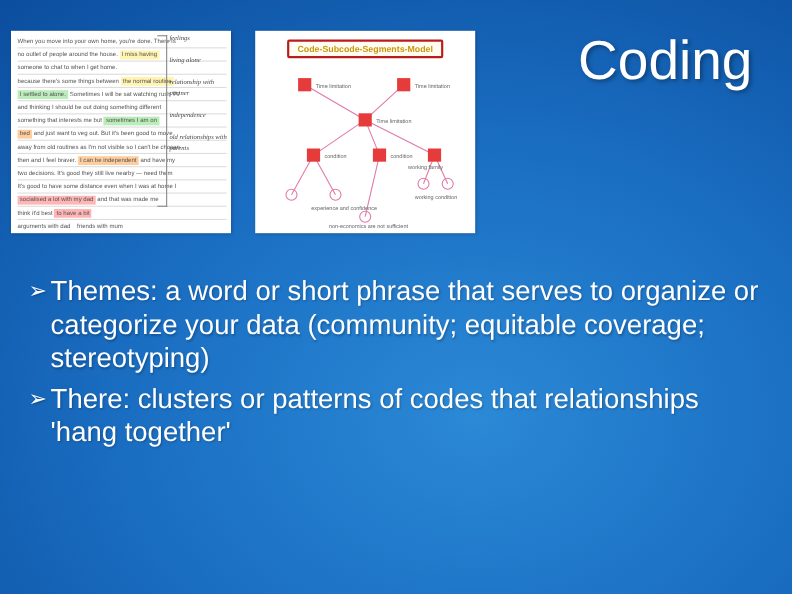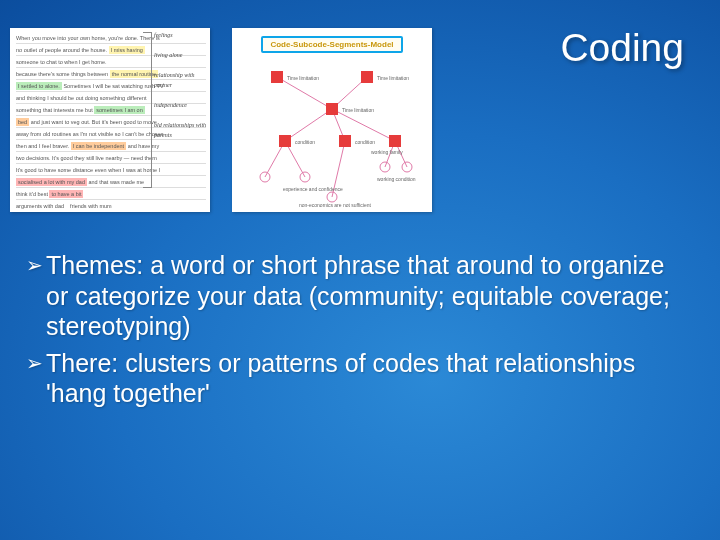--- a/index.html
+++ b/index.html
@@ -23,28 +23,28 @@
   .figA .line{border-bottom:1px solid #ddd;margin-bottom:2px;padding-bottom:1px;position:relative}
   .figA .hl-y{background:rgba(255,230,80,.45);display:inline-block;padding:0 2px}
   .figA .hl-g{background:rgba(120,220,120,.5);display:inline-block;padding:0 2px}
   .figA .hl-o{background:rgba(255,170,90,.6);display:inline-block;padding:0 2px}
   .figA .hl-r{background:rgba(255,120,120,.55);display:inline-block;padding:0 2px}
   .figA .bracket{position:absolute;right:58px;top:4px;bottom:24px;width:8px;border-right:1px solid #888;border-top:1px solid #888;border-bottom:1px solid #888}
   .figA .notes{position:absolute;right:2px;top:2px;width:54px;font-style:italic;font-family:'Comic Sans MS',cursive;color:#444;font-size:6px;line-height:10px}
   .figA .notes span{display:block;margin-bottom:10px}
   .figB{padding:4px}
   .figB .model-label{
-    border:2px solid #0ea5e9;color:#c9980e;background:#fffdf2;
+    border:2px solid #b91c1c;color:#c9980e;background:#fffdf2;
     font-size:8px;text-align:center;padding:2px 4px;margin:4px auto 6px;
     width:130px;border-radius:2px;font-weight:bold;
   }
   .figB svg{display:block;margin:0 auto}
   .title{
     position:absolute;top:26px;right:36px;
-    font-size:39px;font-weight:400;color:#ffffff;
+    font-size:50px;font-weight:400;color:#ffffff;
     text-shadow:2px 2px 4px rgba(0,0,0,.35);
   }
   .content{
     position:absolute;left:26px;right:30px;top:250px;
     font-size:25px;line-height:1.22;color:#fff;
     text-shadow:1px 1px 2px rgba(0,0,0,.25);
   }
   .bullet{display:flex;margin-bottom:6px}
   .bullet .mark{flex:0 0 20px;font-size:20px;line-height:30px}
   .bullet .txt{flex:1}
@@ -123,19 +123,19 @@
     </svg>
   </div>
 
 </div>
 
 <div class="title">Coding</div>
 
 <div class="content">
   <div class="bullet">
     <div class="mark">➢</div>
-    <div class="txt"><span class="lead">Themes:</span><span> a word or short phrase that around to organize or categorize your data (community; equitable coverage; stereotyping)</span></div>
+    <div class="txt"><span class="lead">Themes:</span><span> a word or short phrase that serves to organize or categorize your data (community; equitable coverage; stereotyping)</span></div>
   </div>
   <div class="bullet">
     <div class="mark">➢</div>
     <div class="txt"><span class="lead">There:</span><span> clusters or patterns of codes that relationships 'hang together'</span></div>
   </div>
 </div>
 
 </body></html>

